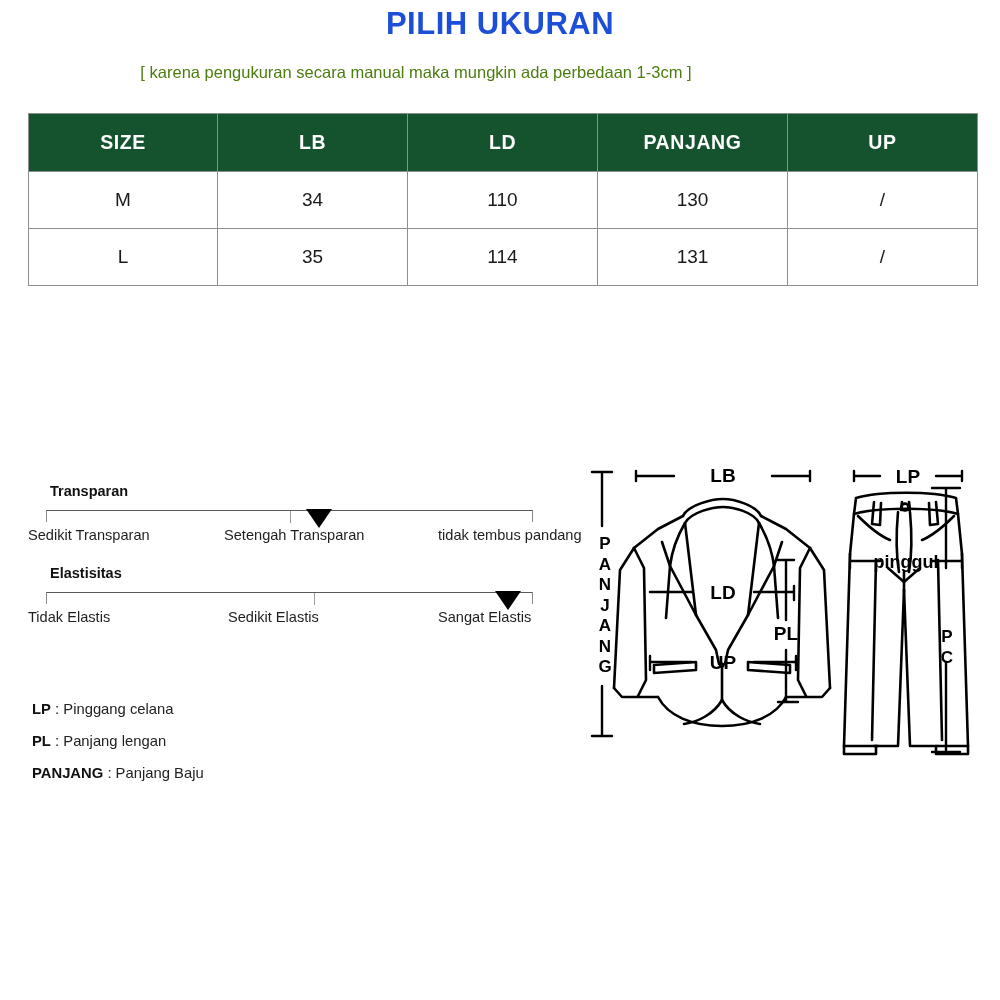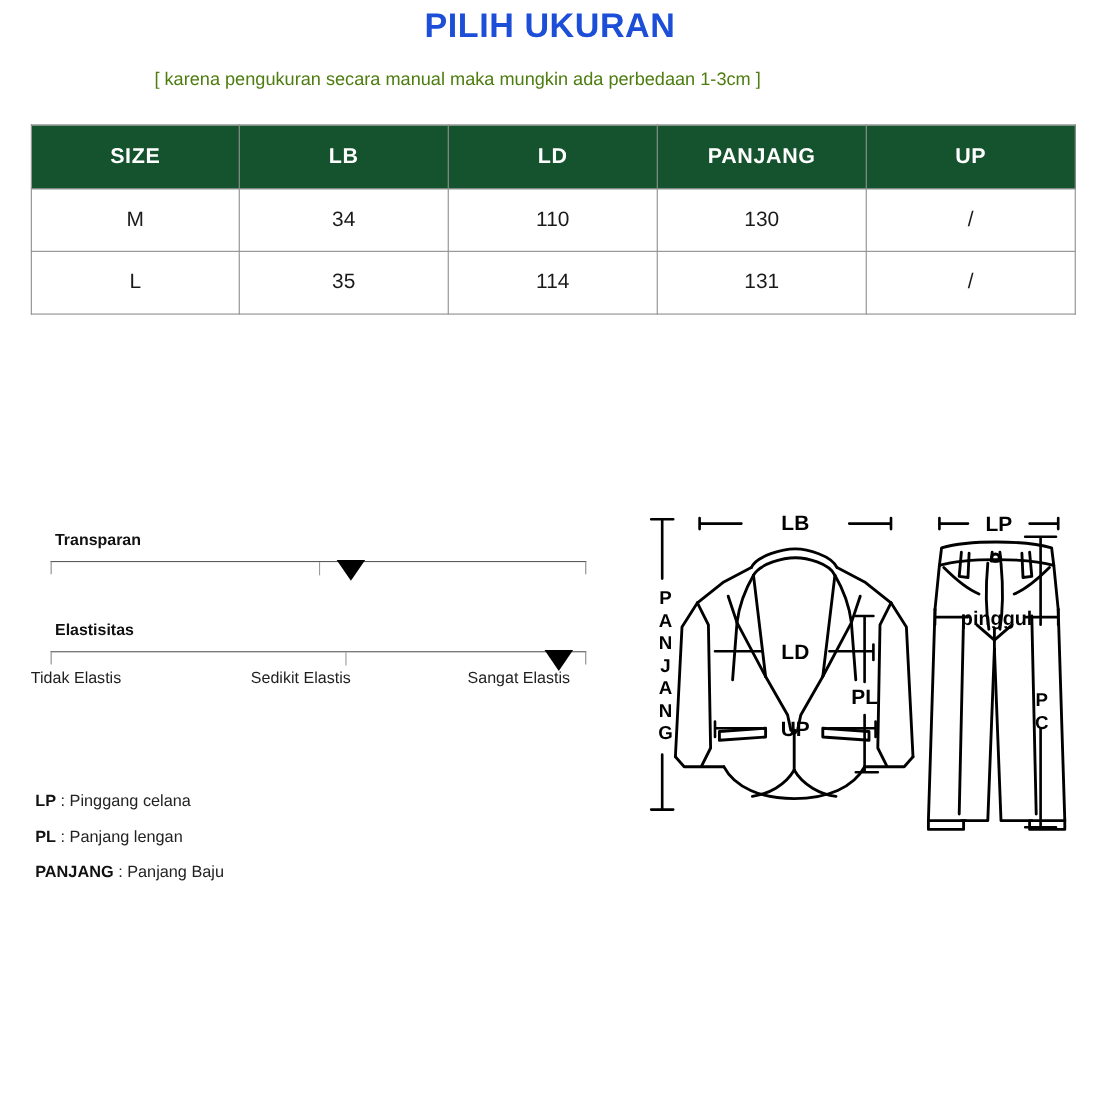--- a/index.html
+++ b/index.html
@@ -131,27 +131,27 @@
     font-size: 14.6px;
     color: #1f1f1f;
     white-space: nowrap;
   }
   .lbl-left   { left: 0px; }
   .lbl-mid    { left: 196px; }
   .lbl-right  { left: 410px; }
   .lbl-mid-j  { left: 196px; }
   .lbl-right-j{ left: 412px; }
   .lbl-mid-e  { left: 200px; }
-  .lbl-right-e{ left: 397px; text-align: right; }
+  .lbl-right-e{ left: 410px; text-align: right; }
 
   
   .legend {
     position: absolute;
     left: 32px;
-    top: 721px;
+    top: 701px;
     width: 330px;
   }
   .legend-item {
     font-size: 14.8px;
     color: #222;
     margin-bottom: 16.2px;
     white-space: nowrap;
   }
   .legend-item b {
     font-weight: bold;
@@ -215,20 +215,25 @@
 </table>
 
 <div class="sliders">
 
   <div class="slider-block">
     <div class="slider-title">Transparan</div>
     <div class="slider-track">
       <div class="slider-tick" style="left:50%;"></div>
       <div class="slider-marker" style="left: 56%;"></div>
     </div>
+    <div class="slider-labels">
+      <span class="lbl-left">Sedikit Transparan</span>
+      <span class="lbl-mid">Setengah Transparan</span>
+      <span class="lbl-right">tidak tembus pandang</span>
+    </div>
   </div>
 
 
   <div class="slider-block">
     <div class="slider-title">Elastisitas</div>
     <div class="slider-track">
       <div class="slider-tick" style="left:55%;"></div>
       <div class="slider-marker" style="left: 95%;"></div>
     </div>
     <div class="slider-labels">

